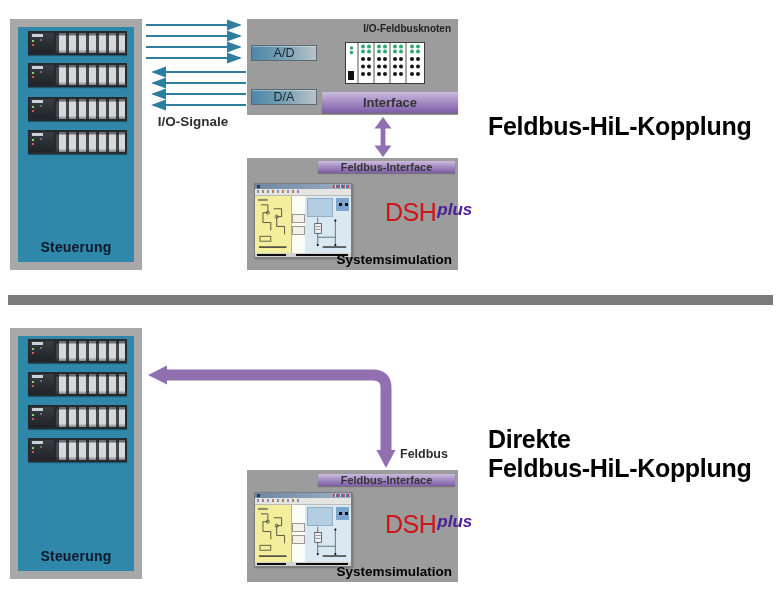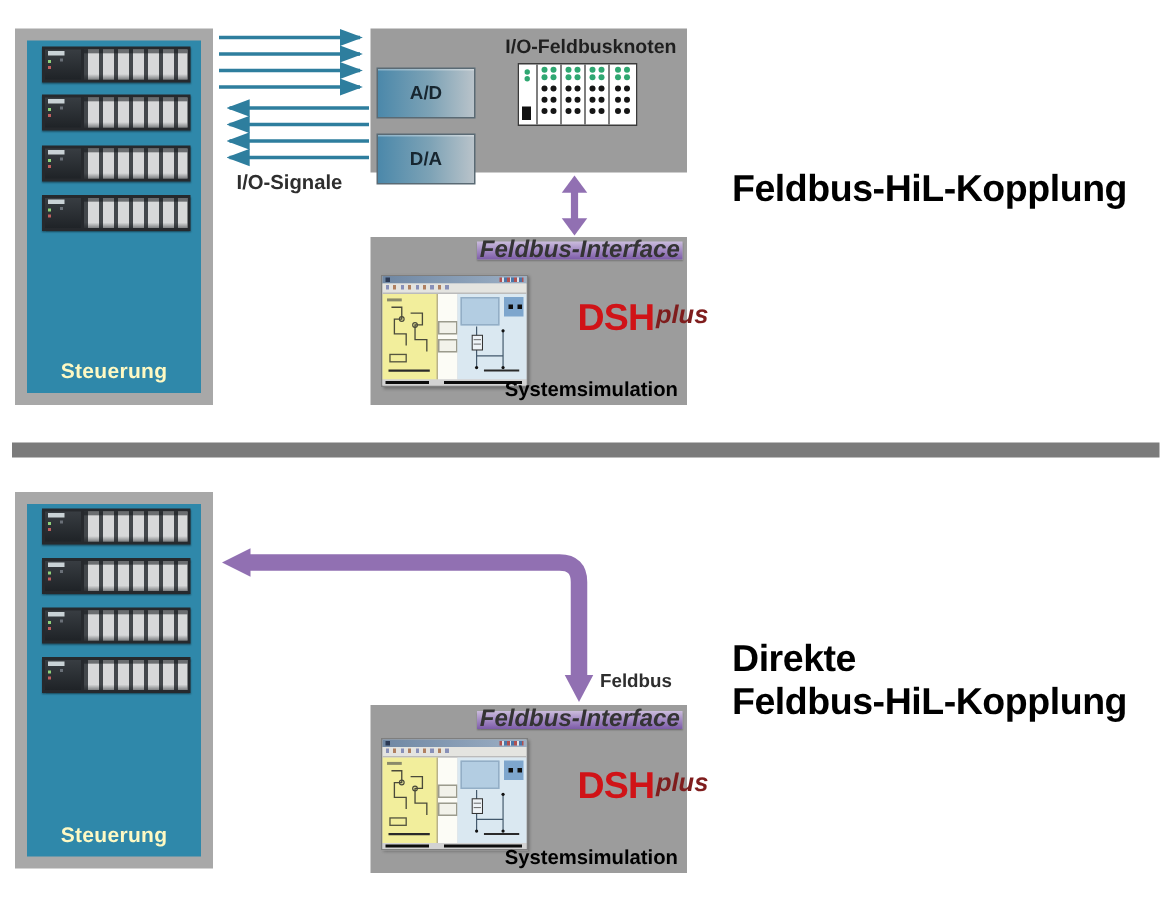--- a/index.html
+++ b/index.html
@@ -3,58 +3,58 @@
 <meta charset="utf-8">
 <style>
   html,body{margin:0;padding:0;background:#fff;}
   .canvas{position:relative;width:780px;height:600px;background:#fff;overflow:hidden;
           font-family:"Liberation Sans",sans-serif;}
 
   
   .st-outer{position:absolute;left:10px;width:132px;height:251px;background:var(--frame_gray,#a8a8a8);}
   .st-inner{position:absolute;left:8px;top:8px;width:116px;height:235px;background:var(--panel_blue,#2f88aa);}
   .st-label{position:absolute;left:0;bottom:7px;width:100%;text-align:center;
-            font-size:14px;font-weight:600;color:#fef9c3;letter-spacing:.2px;}
+            font-size:14px;font-weight:600;color:#0f172a;letter-spacing:.2px;}
   .rack{position:absolute;left:10px;width:99px;height:24px;background:#26292d;display:flex;
         padding:2px;box-sizing:border-box;box-shadow:0 1px 1px rgba(0,0,0,.35);}
   .rack .cpu{width:24px;margin-right:2px;background:linear-gradient(180deg,#383d42,#1f2327);position:relative;}
   .rack .cpu::before{content:"";position:absolute;left:2px;top:1px;width:11px;height:3px;background:#c9d2d6;}
   .rack .cpu::after{content:"";position:absolute;left:2px;top:7px;width:2px;height:2px;background:#8fd27a;
         box-shadow:0 4px 0 #c06060,8px -1px 0 #6a7078;}
   .rack .slats{flex:1;position:relative;
         background:repeating-linear-gradient(90deg,#43474b 0 3px,#d7d8d9 3px 10px);}
   .rack .slats::after{content:"";position:absolute;inset:0;
         background:linear-gradient(180deg,rgba(18,22,26,.55) 0 2px,rgba(18,22,26,0) 3px 82%,rgba(18,22,26,.45) 100%);}
 
   
   .graybox{position:absolute;background:var(--box_gray,#9c9c9c);}
   .pbar{background:linear-gradient(180deg,var(--purple_bar_top,#cbbcdd) 0%,#a78fc6 45%,var(--purple_bar_bottom,#7d5ca8) 100%);
         color:#343434;font-weight:600;display:flex;align-items:center;justify-content:center;
         box-shadow:0 1px 1px rgba(0,0,0,.25);}
-  .iotitle{position:absolute;right:7px;top:4px;font-size:13px;font-weight:600;color:#1f1f1f;}
-  .adda{position:absolute;left:4px;width:66px;height:34px;display:flex;align-items:center;justify-content:center;
-        font-size:12.5px;font-weight:700;color:#172630;border:1px solid #5a6a74;box-sizing:border-box;
+  .iotitle{position:absolute;right:7px;top:4px;font-size:10px;font-weight:600;color:#1f1f1f;}
+  .adda{position:absolute;left:4px;width:66px;height:16px;display:flex;align-items:center;justify-content:center;
+        font-size:12.5px;font-weight:400;color:#172630;border:1px solid #5a6a74;box-sizing:border-box;
         background:linear-gradient(90deg,#4b88aa 0%,#7ea3b6 55%,#b9c3ca 100%);
         box-shadow:inset 0 1px 0 rgba(255,255,255,.35);}
   .interface-bar{position:absolute;left:75px;top:73px;width:136px;height:21px;font-size:13px;}
-  .fibar{position:absolute;left:71px;top:3px;width:137px;height:12px;font-size:16px;font-style:italic;}
+  .fibar{position:absolute;left:71px;top:3px;width:137px;height:12px;font-size:11px;}
   .node-box{position:absolute;left:98px;top:23px;width:80px;height:42px;}
 
   
   .small-label{position:absolute;font-size:12.5px;font-weight:600;color:#2e2e2e;margin-top:40px;}
   .io-signale{position:absolute;left:143px;top:114px;width:100px;text-align:center;
               font-size:13.5px;font-weight:600;color:#2e2e2e;}
   .headline{position:absolute;left:488px;font-weight:bold;font-size:25px;line-height:28.5px;
             color:#000;letter-spacing:-.3px;white-space:nowrap;}
   .divider{position:absolute;left:8px;top:295px;width:765px;height:10px;background:var(--divider,#7b7b7b);}
 
   
   .brand{position:absolute;left:138px;top:42px;display:flex;align-items:flex-start;}
-  .brand .dsh{font-size:25px;font-weight:bold;color:var(--brand_red,#d01317);line-height:1;letter-spacing:-.5px;}
-  .brand .plus{font-size:17px;font-style:italic;font-weight:600;color:#7f1d1d;line-height:1;margin-left:1px;position:relative;top:1px;}
+  .brand .dsh{font-size:25px;font-weight:normal;color:var(--brand_red,#d01317);line-height:1;letter-spacing:-.5px;}
+  .brand .plus{font-size:17px;font-style:italic;font-weight:600;color:#4c1d95;line-height:1;margin-left:1px;position:relative;top:1px;}
   .simcaption{position:absolute;right:6px;bottom:3px;font-size:13.5px;font-weight:600;color:#000000;}
   .shot-slot{position:absolute;left:7px;width:98px;height:75px;}
 
   
   .shot{width:100%;height:100%;background:#d2d2d2;border:1px solid #7e7e7e;box-sizing:border-box;
         display:flex;flex-direction:column;box-shadow:1px 1px 2px rgba(0,0,0,.3);}
   .shot-title{height:5px;background:linear-gradient(90deg,#6f87a3,#9db0c5);position:relative;flex:none;}
   .shot-title::before{content:"";position:absolute;left:2px;top:1px;width:3px;height:3px;background:#2c3a55;}
   .shot-title::after{content:"";position:absolute;right:2px;top:1px;width:16px;height:3px;
         background:repeating-linear-gradient(90deg,#b05050 0 2px,#dde2ea 2px 3px,#4a76a8 3px 5px);}
@@ -169,20 +169,21 @@
         <circle cx="73" cy="4.5" r="2" fill="#2fa771"></circle>
         <circle cx="67" cy="9.5" r="2" fill="#2fa771"></circle>
         <circle cx="73" cy="9.5" r="2" fill="#2fa771"></circle>
         <circle cx="67" cy="17" r="2" fill="#161616"></circle>
         <circle cx="73" cy="17" r="2" fill="#161616"></circle>
         <circle cx="67" cy="24.5" r="2" fill="#161616"></circle>
         <circle cx="73" cy="24.5" r="2" fill="#161616"></circle>
         <circle cx="67" cy="32" r="2" fill="#161616"></circle>
         <circle cx="73" cy="32" r="2" fill="#161616"></circle>
       </svg>
+    <div class="pbar interface-bar">Interface</div>
   </div>
 
   <svg style="position:absolute;left:368px;top:116px;" width="30" height="42" viewBox="0 0 30 42">
     <rect x="12.6" y="10" width="4.8" height="22" fill="#9170b2"></rect>
     <polygon points="15,1 23.5,12.5 6.5,12.5" fill="#9170b2"></polygon>
     <polygon points="15,41 23.5,29.5 6.5,29.5" fill="#9170b2"></polygon>
   </svg>
   <div class="small-label" style="left:402px;top:130px;">Feldbus</div>
 
   <div class="graybox" style="left:247px;top:158px;width:211px;height:112px;">

